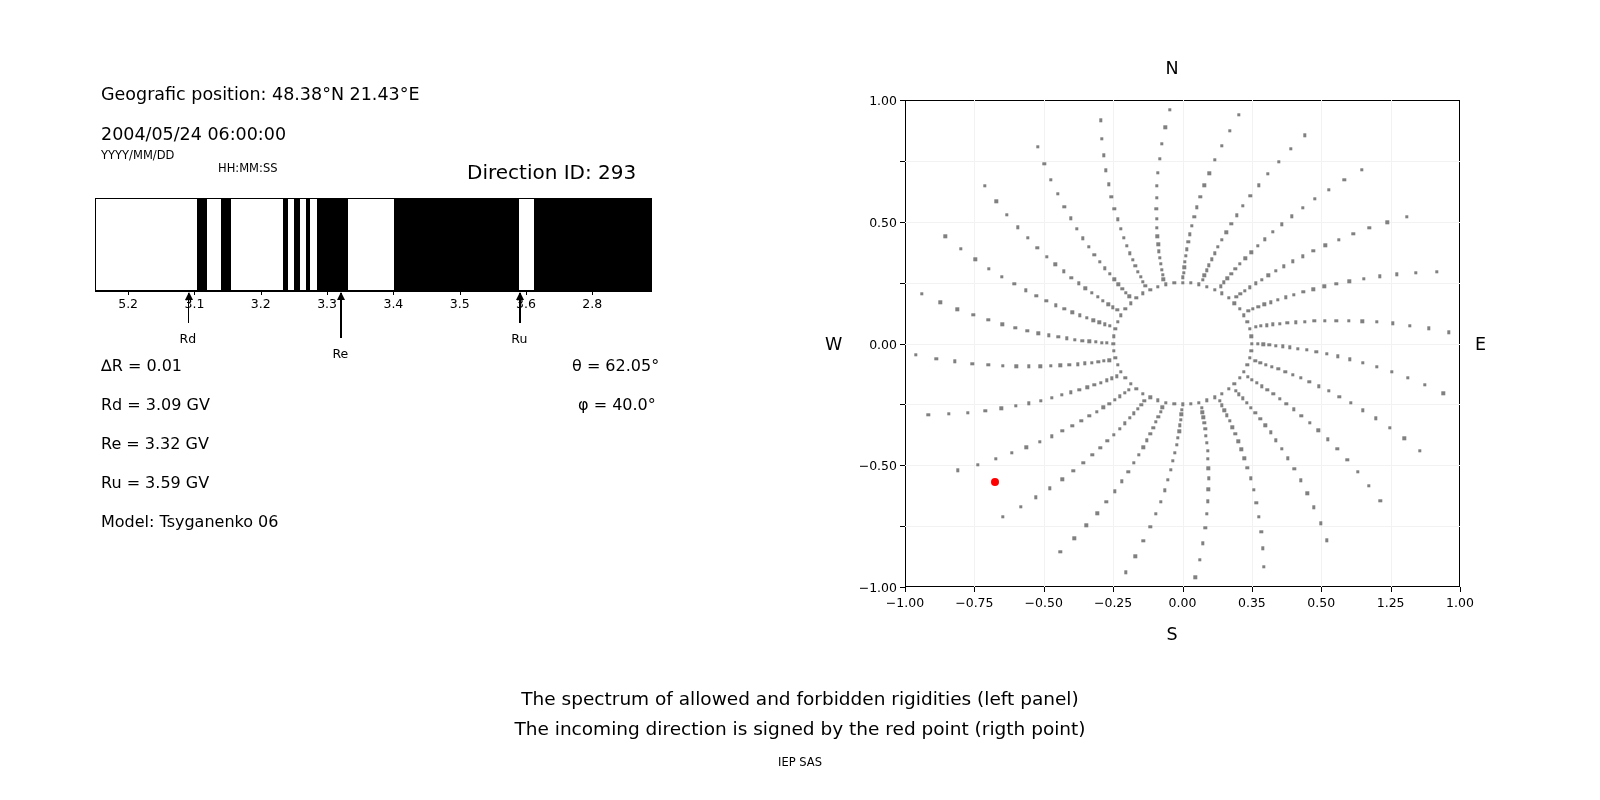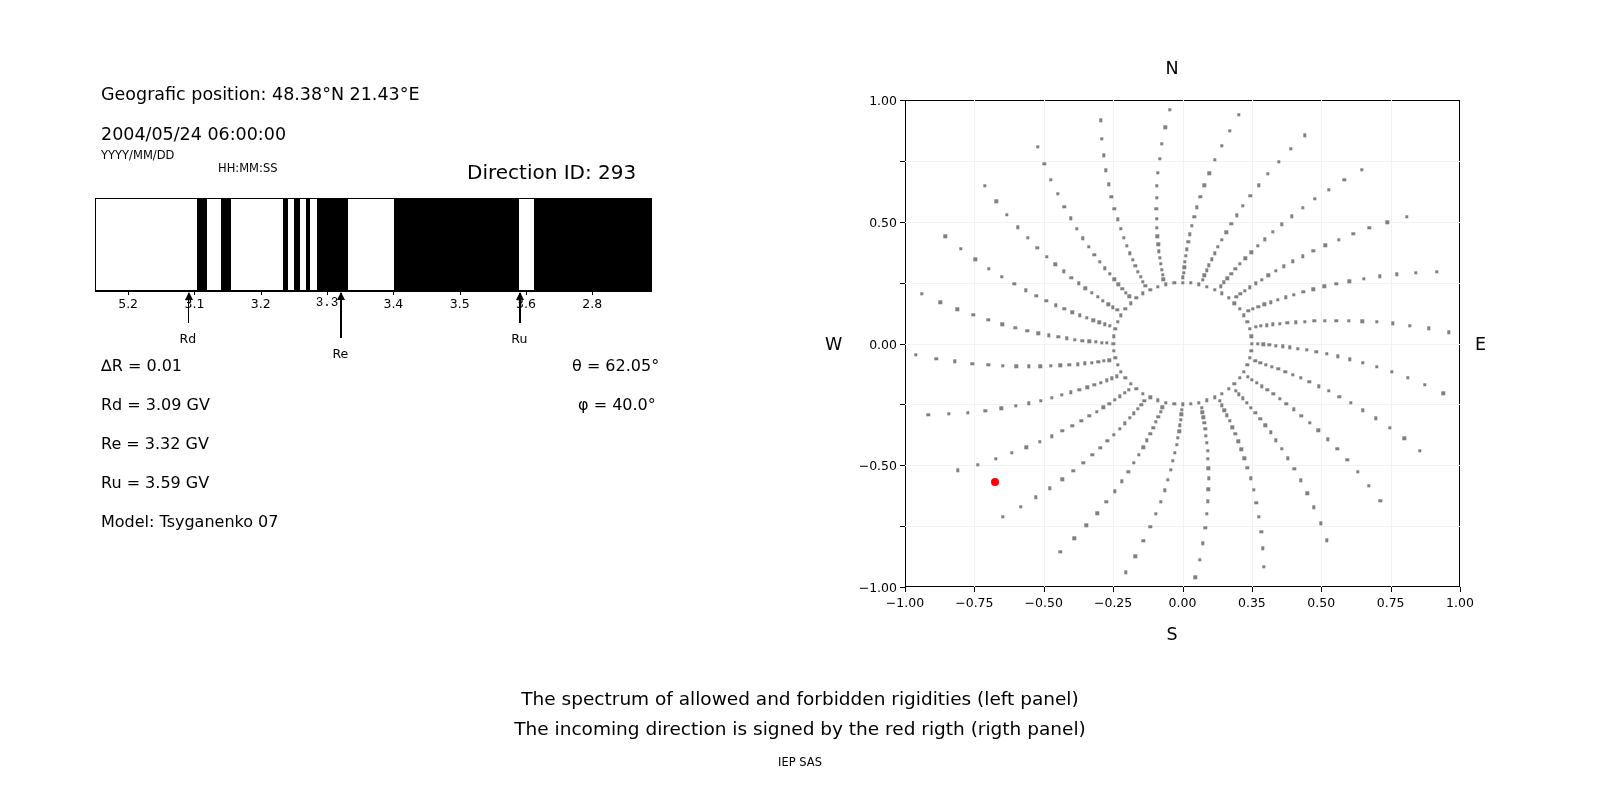--- a/index.html
+++ b/index.html
@@ -113,42 +113,42 @@
 
 <div class="abs" id="spectrum-axis">
   <div id="axis-line"></div>
 <div class="tick" style="left: 33.1548px;"></div>
     <div class="ticklabel" style="left: 33.1548px;">5.2</div>
     <div class="tick" style="left: 99.4643px;"></div>
     <div class="ticklabel" style="left: 99.4643px;">3.1</div>
     <div class="tick" style="left: 165.774px;"></div>
     <div class="ticklabel" style="left: 165.774px;">3.2</div>
     <div class="tick" style="left: 232.083px;"></div>
-    <div class="ticklabel" style="left: 232.083px; font-family: Liberation Mono, monospace;">3.3</div>
+    <div class="ticklabel" style="left: 232.083px;">3.3</div>
     <div class="tick" style="left: 298.393px;"></div>
     <div class="ticklabel" style="left: 298.393px;">3.4</div>
     <div class="tick" style="left: 364.702px;"></div>
     <div class="ticklabel" style="left: 364.702px;">3.5</div>
     <div class="tick" style="left: 431.012px;"></div>
     <div class="ticklabel" style="left: 431.012px;">3.6</div>
     <div class="tick" style="left: 497.321px;"></div>
     <div class="ticklabel" style="left: 497.321px;">2.8</div>
     <div class="marker-arrow" style="left: 92.8333px; top: 2px; height: 30px;"></div>
     <div class="marker-label" style="left: 92.8333px; top: 40px;">Rd</div>
     <div class="marker-arrow" style="left: 245.345px; top: 2px; height: 45px;"></div>
     <div class="marker-label" style="left: 245.345px; top: 55px;">Re</div>
     <div class="marker-arrow" style="left: 424.381px; top: 2px; height: 30px;"></div>
     <div class="marker-label" style="left: 424.381px; top: 40px;">Ru</div>
   </div>
 
 <div class="param" id="p-dR">∆R = 0.01</div>
 <div class="param" id="p-Rd">Rd = 3.09 GV</div>
 <div class="param" id="p-Re">Re = 3.32 GV</div>
 <div class="param" id="p-Ru">Ru = 3.59 GV</div>
-<div class="param" id="p-model">Model: Tsyganenko 07</div>
+<div class="param" id="p-model">Model: Tsyganenko 06</div>
 <div class="param" id="p-theta">θ = 62.05°</div>
 <div class="param" id="p-phi">φ = 40.0°</div>
 
 <div class="abs" id="polar-panel">
   <div id="polar-frame"></div>
 <div class="gridline-v" style="left: 69.375px; background: rgb(242, 242, 242);"></div>
     <div class="gridline-v" style="left: 138.75px; background: rgb(242, 242, 242);"></div>
     <div class="gridline-v" style="left: 208.125px; background: rgb(242, 242, 242);"></div>
     <div class="gridline-v" style="left: 277.5px; background: rgb(242, 242, 242);"></div>
     <div class="gridline-v" style="left: 346.875px; background: rgb(242, 242, 242);"></div>
@@ -668,24 +668,24 @@
     <div class="xtlabel" style="left: 138.75px; top: 495px;">−0.50</div>
     <div class="xtick" style="left: 208.125px; top: 487px;"></div>
     <div class="xtlabel" style="left: 208.125px; top: 495px;">−0.25</div>
     <div class="xtick" style="left: 277.5px; top: 487px;"></div>
     <div class="xtlabel" style="left: 277.5px; top: 495px;">0.00</div>
     <div class="xtick" style="left: 346.875px; top: 487px;"></div>
     <div class="xtlabel" style="left: 346.875px; top: 495px;">0.35</div>
     <div class="xtick" style="left: 416.25px; top: 487px;"></div>
     <div class="xtlabel" style="left: 416.25px; top: 495px;">0.50</div>
     <div class="xtick" style="left: 485.625px; top: 487px;"></div>
-    <div class="xtlabel" style="left: 485.625px; top: 495px;">0.75</div>
+    <div class="xtlabel" style="left: 485.625px; top: 495px;">1.25</div>
     <div class="xtick" style="left: 555px; top: 487px;"></div>
     <div class="xtlabel" style="left: 555px; top: 495px;">1.00</div>
   </div>
 <div id="lbl-N">N</div>
 <div id="lbl-S">S</div>
 <div id="lbl-W">W</div>
 <div id="lbl-E">E</div>
 
 <div class="caption" id="cap1">The spectrum of allowed and forbidden rigidities (left panel)</div>
-<div class="caption" id="cap2">The incoming direction is signed by the red rigth (rigth panel)</div>
+<div class="caption" id="cap2">The incoming direction is signed by the red point (rigth point)</div>
 <div id="footer">IEP SAS</div>
 
 </body></html>

